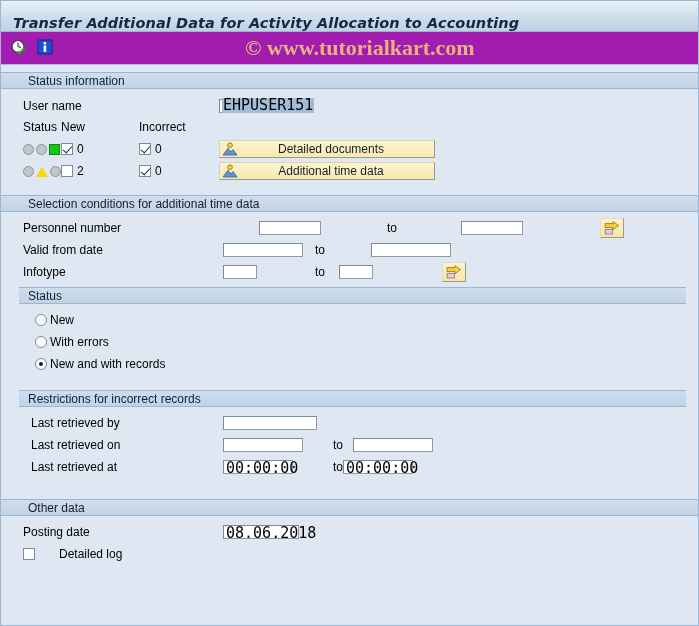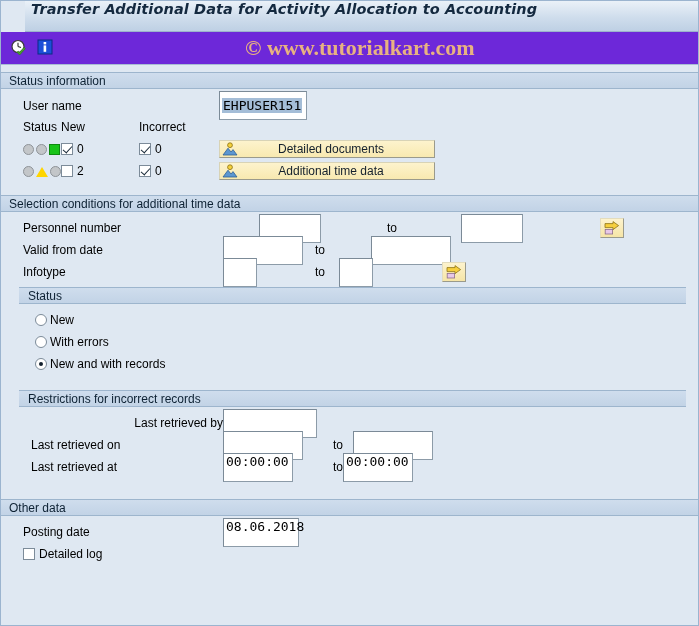--- a/index.html
+++ b/index.html
@@ -25,39 +25,38 @@
     overflow: hidden;
   }
 
   
   .titlebar {
     height: 31px;
     box-sizing: border-box;
     background: linear-gradient(to bottom, #eaf1f8 0%, #cfddec 55%, #bed0e4 100%);
     border-bottom: 1px solid #9cb3cb;
     display: flex;
-    align-items: flex-start;
-    padding-left: 6px;
-    margin-left: 24px;
+    align-items: flex-end;
+    padding-left: 12px;
   }
   .titlebar .title {
     font-family: "DejaVu Sans", sans-serif;
     font-size: 14.5px;
     font-weight: bold;
     font-style: italic;
     color: #14293f;
     letter-spacing: .1px;
     white-space: nowrap;
   }
 
   
   .toolbar {
     position: relative;
     height: 32px;
-    background: #6d28d9;
+    background: #a21caf;
     border-bottom: 1px solid #a8bdd3;
     display: flex;
     align-items: center;
     padding-left: 9px;
     gap: 9px;
   }
   .tb-ico {
     width: 18px;
     height: 18px;
     position: relative;
@@ -79,21 +78,21 @@
   
   .section { margin-top: 7px; }
   .section-head {
     height: 17px;
     box-sizing: border-box;
     background: linear-gradient(to bottom, #cfdded 0%, #c2d3e6 100%);
     border-top: 1px solid #9db5cd;
     border-bottom: 1px solid #9db5cd;
     display: flex;
     align-items: center;
-    padding-left: 8px;
+    padding-left: 27px;
     font-size: 12px;
     color: #0d2133;
   }
   .section-body {
     padding: 6px 0 6px 0;
     background: #dfe8f2;
   }
 
   
   .subgroup { margin: 4px 12px 0 18px; }
@@ -115,27 +114,27 @@
   .row {
     display: flex;
     align-items: center;
     height: 22px;
   }
   .lbl { white-space: nowrap; }
 
   
   .inp {
     box-sizing: border-box;
-    height: 29px;
+    height: 14px;
     border: 1px solid #8c9ba8;
     border-top-color: #7b8a97;
     border-left-color: #7b8a97;
     background: #ffffff;
     font-family: "DejaVu Sans Mono", monospace;
-    font-size: 13px;
+    font-size: 15px;
     color: #000;
     padding: 0 2px;
     line-height: 15px;
     outline: none;
   }
   .inp-sel-text {
     background: #a4bdd7;
     padding: 0 1px;
   }
 
@@ -407,21 +406,21 @@
         </div>
       </div>
 
       <div class="subgroup" style="margin-top:9px;">
         <div class="subgroup-head">
           <span>Restrictions for incorrect records</span>
         </div>
         <div class="subgroup-body">
 
           <div class="row" style="height:22px;">
-            <span class="lbl" style="width:204px; padding-left:12px; box-sizing:border-box;text-align:right;">Last retrieved by</span>
+            <span class="lbl" style="width:204px; padding-left:12px; box-sizing:border-box;">Last retrieved by</span>
             <span class="inp" style="width:94px;"></span>
           </div>
 
           <div class="row" style="height:22px;">
             <span class="lbl" style="width:204px; padding-left:12px; box-sizing:border-box;">Last retrieved on</span>
             <span class="inp" style="width:80px;"></span>
             <span class="lbl" style="width:44px; padding-left:30px; box-sizing:border-box;">to</span>
             <span class="inp" style="width:80px; margin-left:6px;"></span>
           </div>
 
@@ -443,21 +442,21 @@
       <span>Other data</span>
     </div>
     <div class="section-body" style="padding-top:5px;">
 
       <div class="row" style="height:22px;">
         <span class="lbl" style="width:222px; padding-left:22px; box-sizing:border-box;">Posting date</span>
         <span class="inp" style="width:76px;">08.06.2018</span>
       </div>
 
 
-      <div class="row" style="height:21px; padding-left:22px;">
+      <div class="row" style="height:21px; padding-left:22px;gap:20px;">
         <span class="cb"></span>
         <span class="lbl" style="margin-left:4px;">Detailed log</span>
       </div>
 
     </div>
   </div>
 
 </div>
 
 </body></html>

